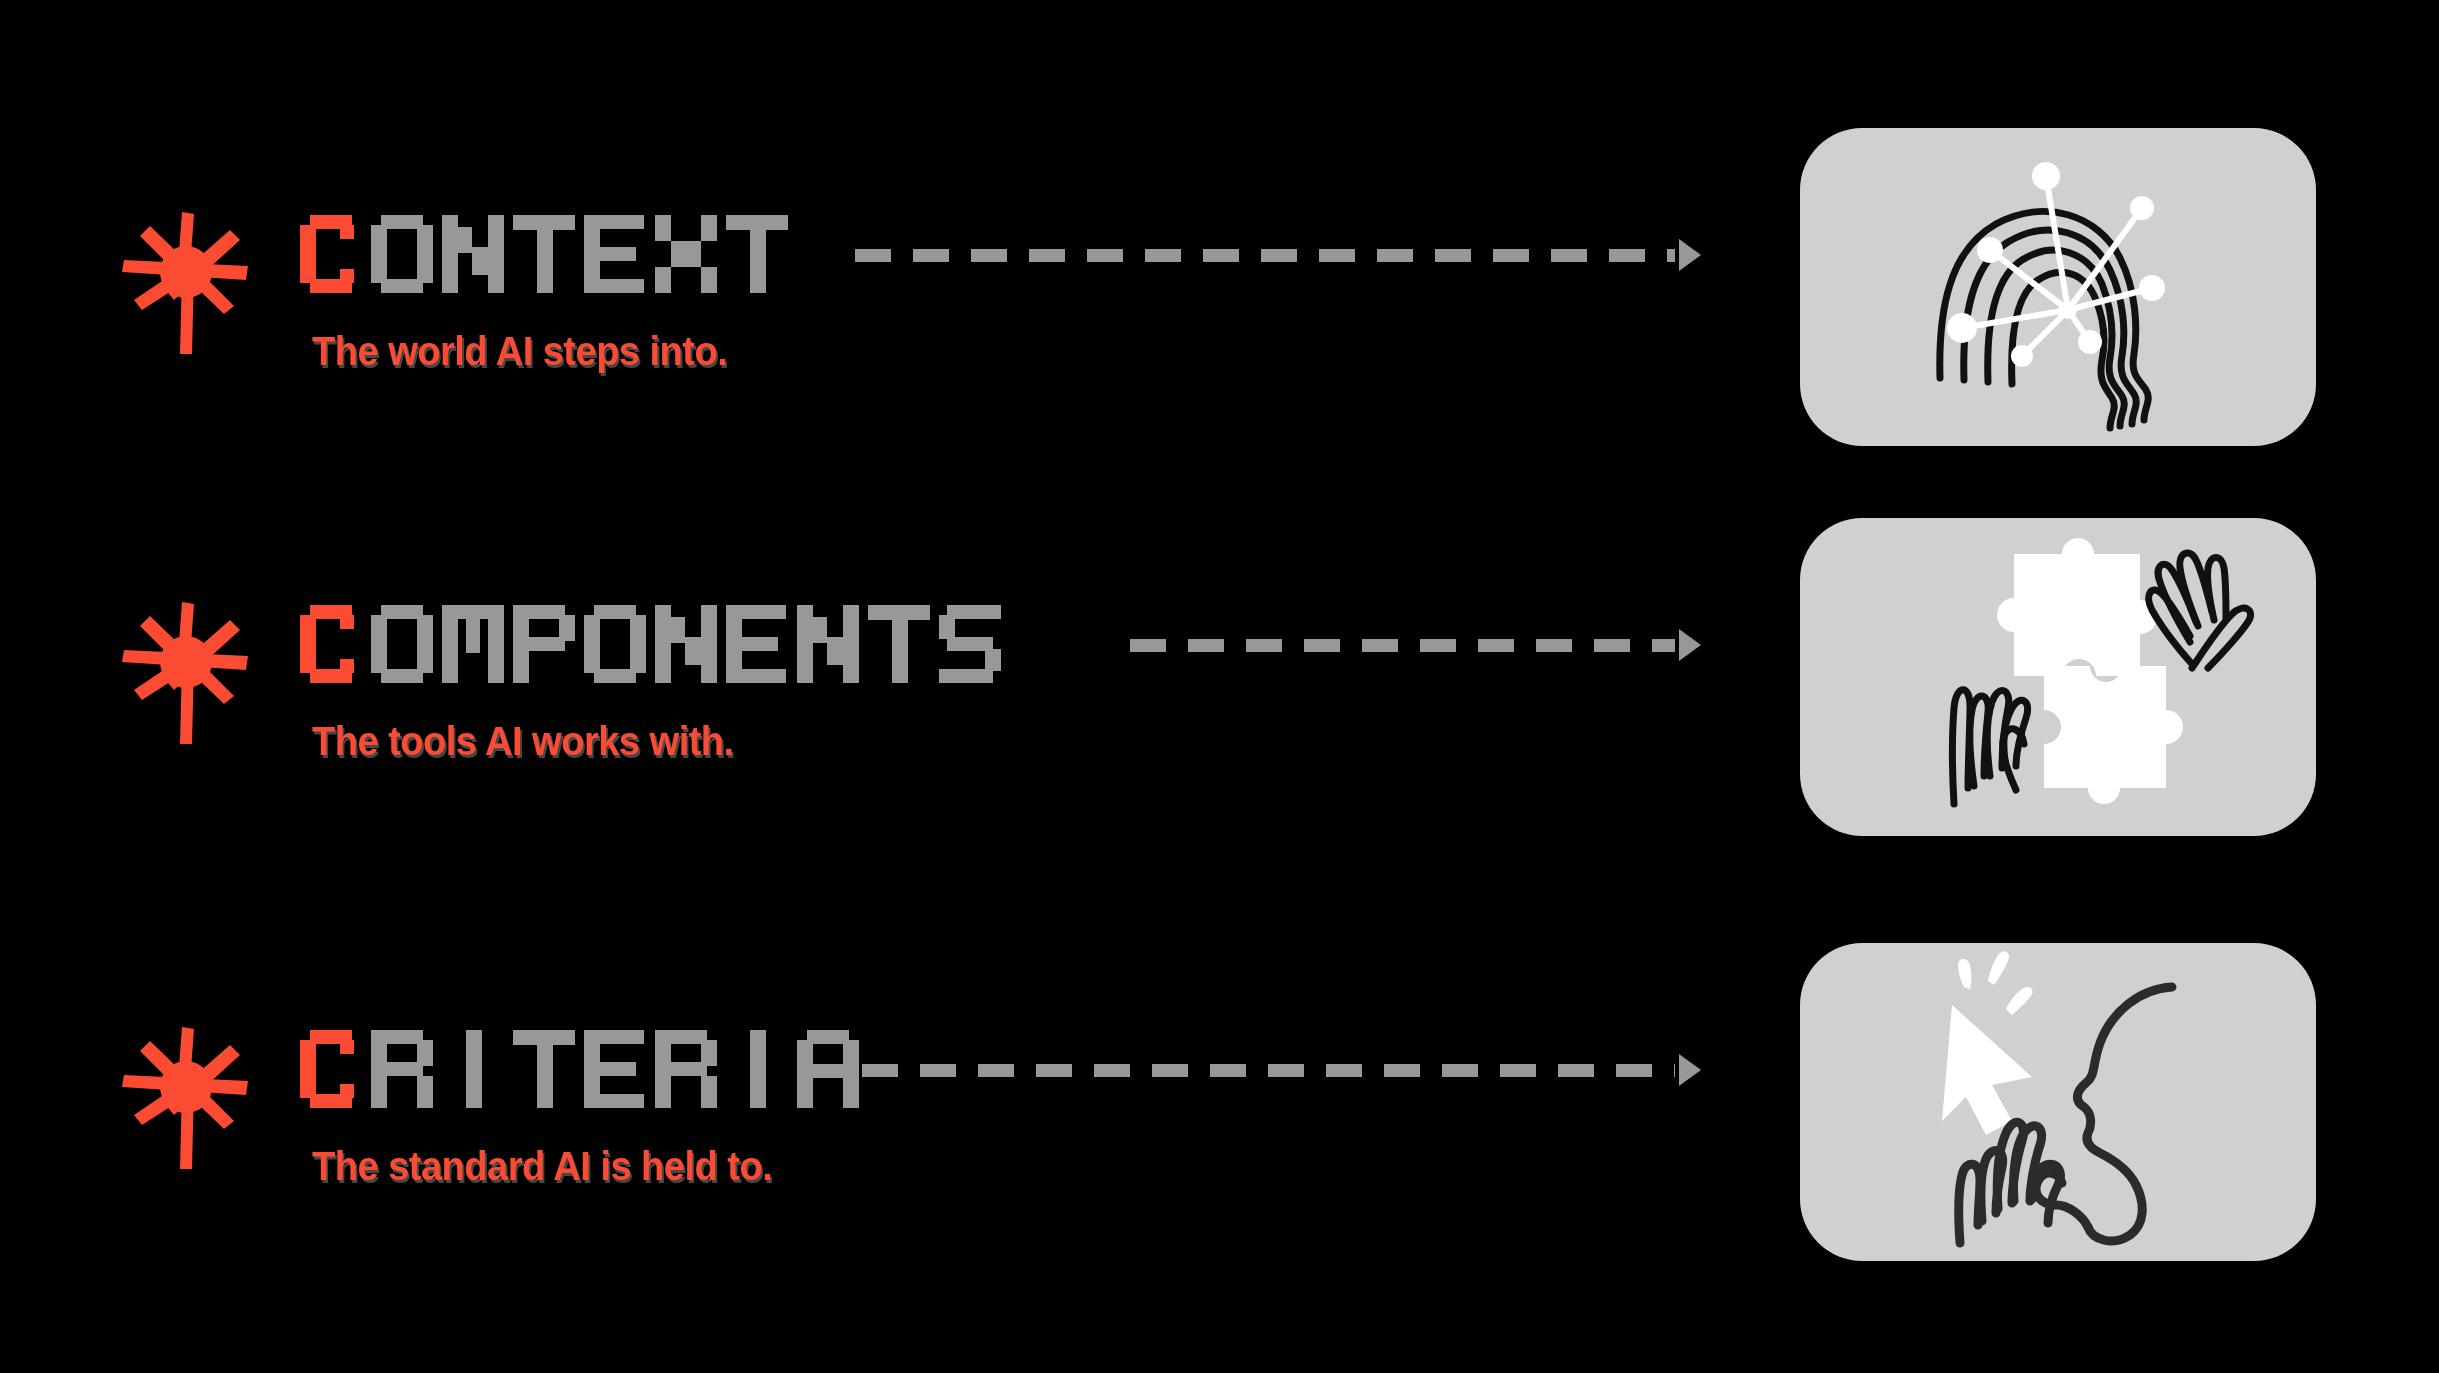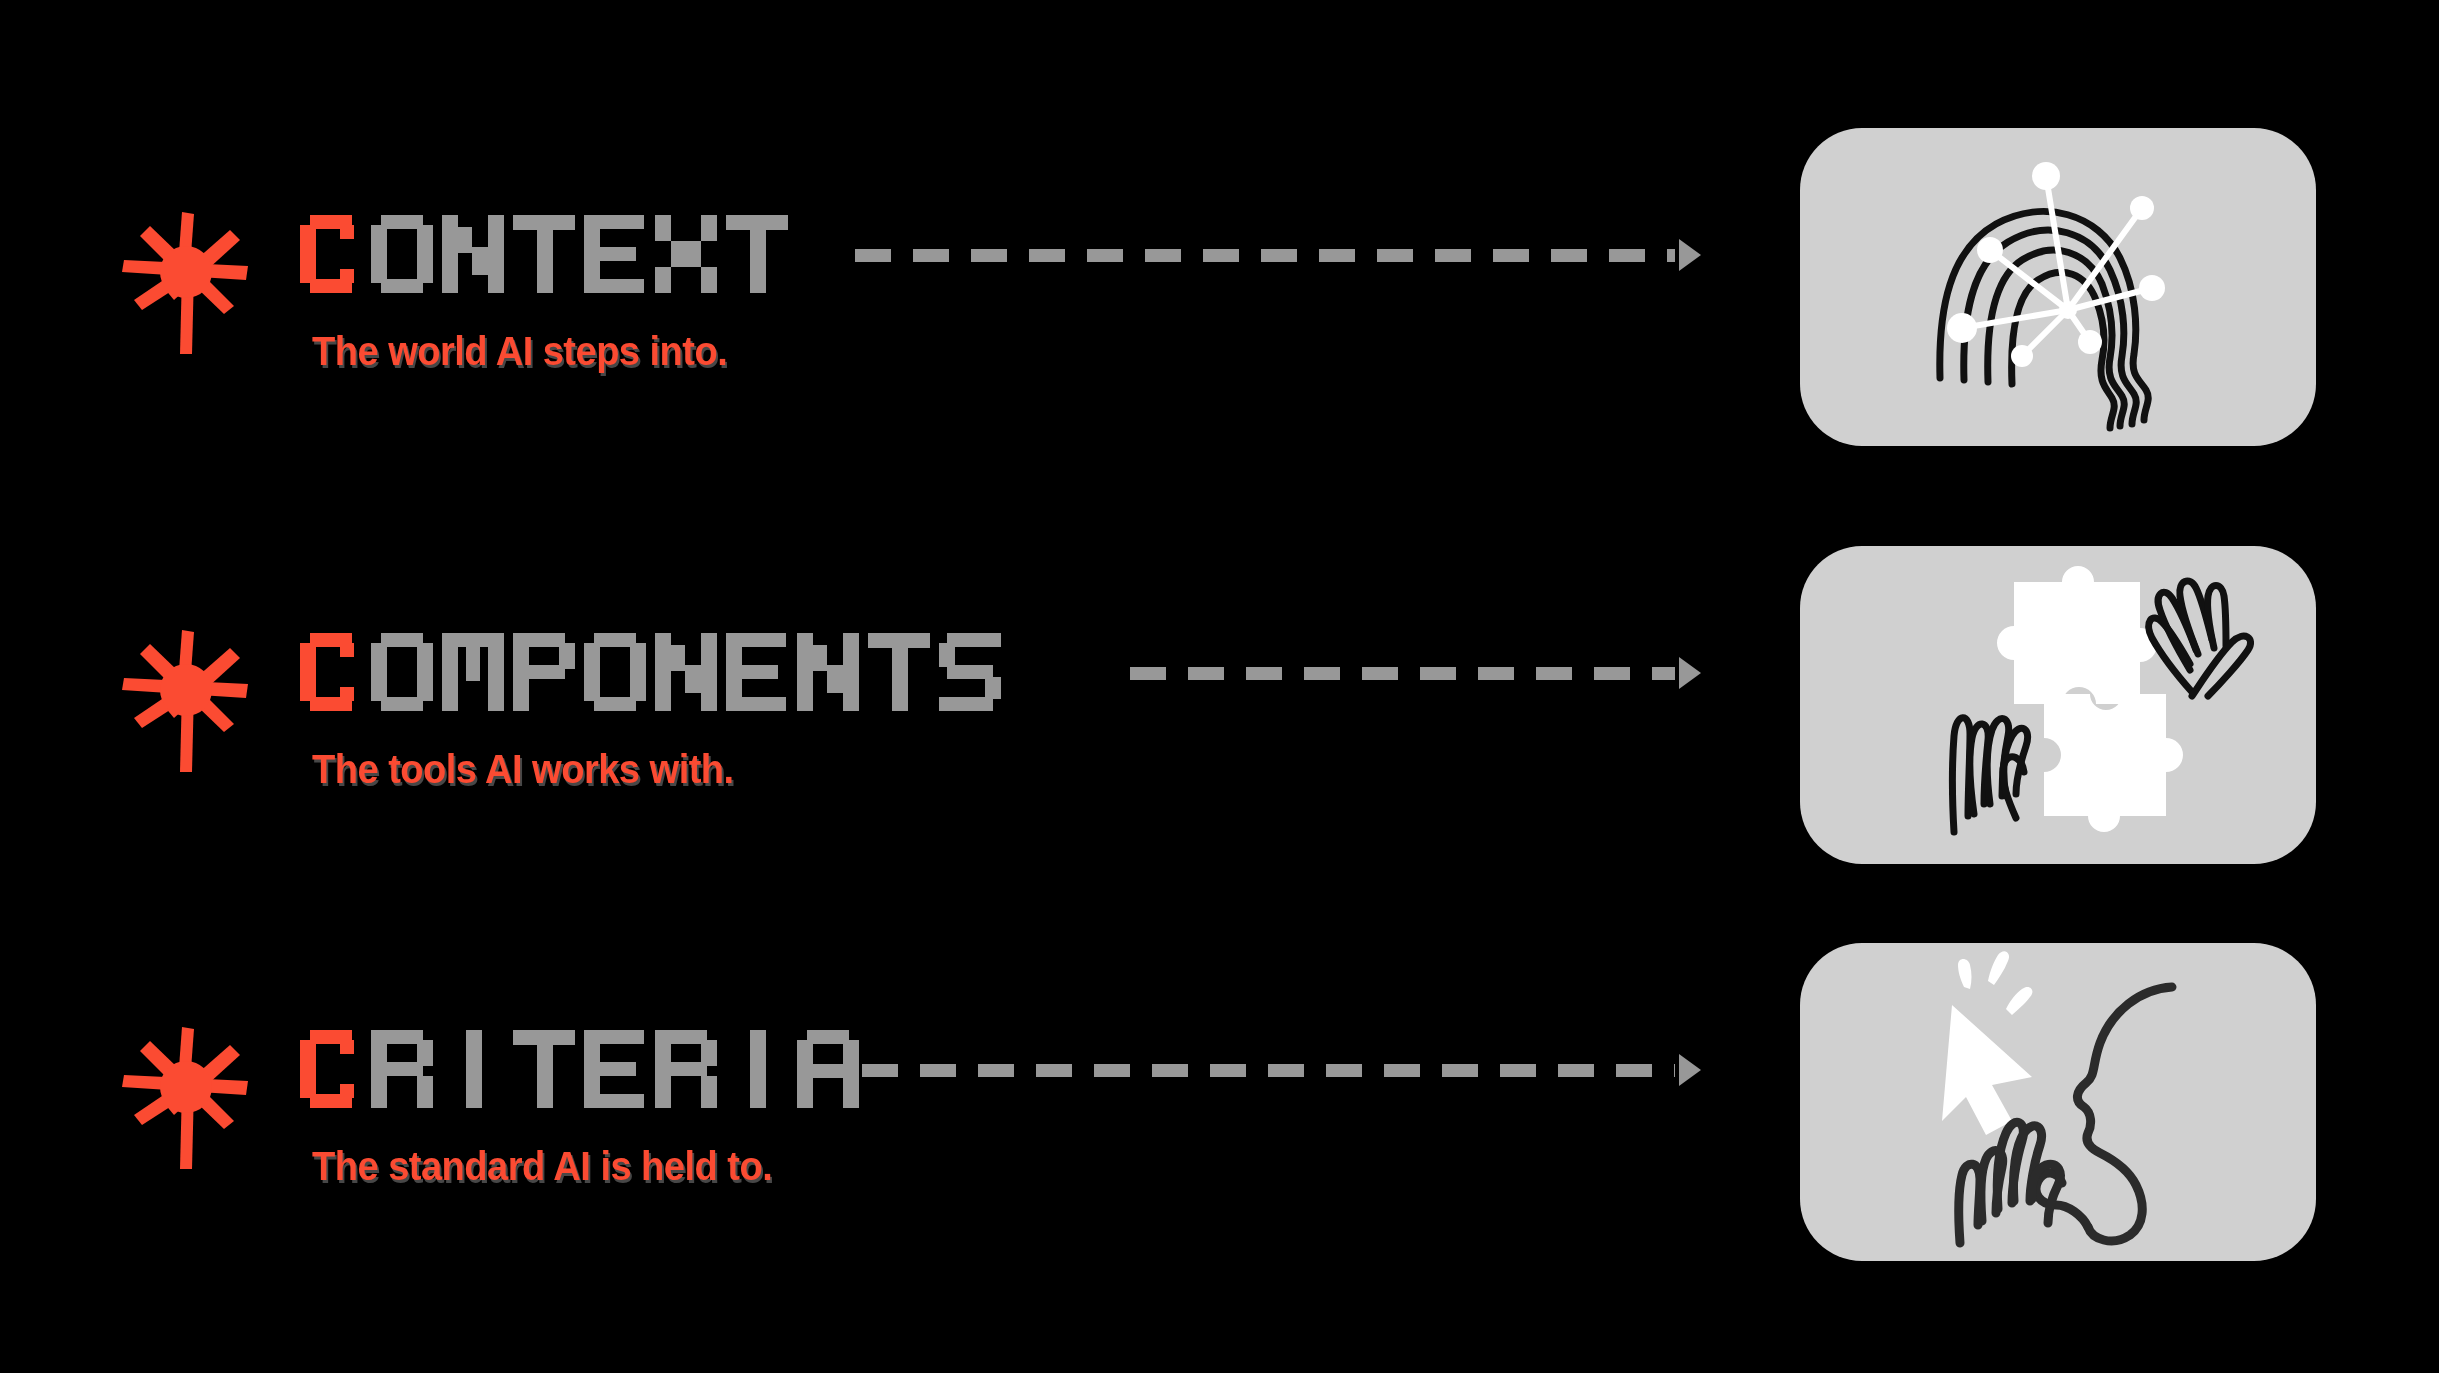--- a/index.html
+++ b/index.html
@@ -23,21 +23,21 @@
     text-decoration: underline;
   }
 
   .row {
     position: absolute;
     left: 0;
     width: 2439px;
     height: 400px;
   }
   .row-0 { top: 110px; }
-  .row-1 { top: 528px; }
+  .row-1 { top: 500px; }
   .row-2 { top: 925px; }
 
   
   .burst {
     position: absolute;
     left: 118px;
     top: 92px;
     width: 140px;
     height: 160px;
   }

